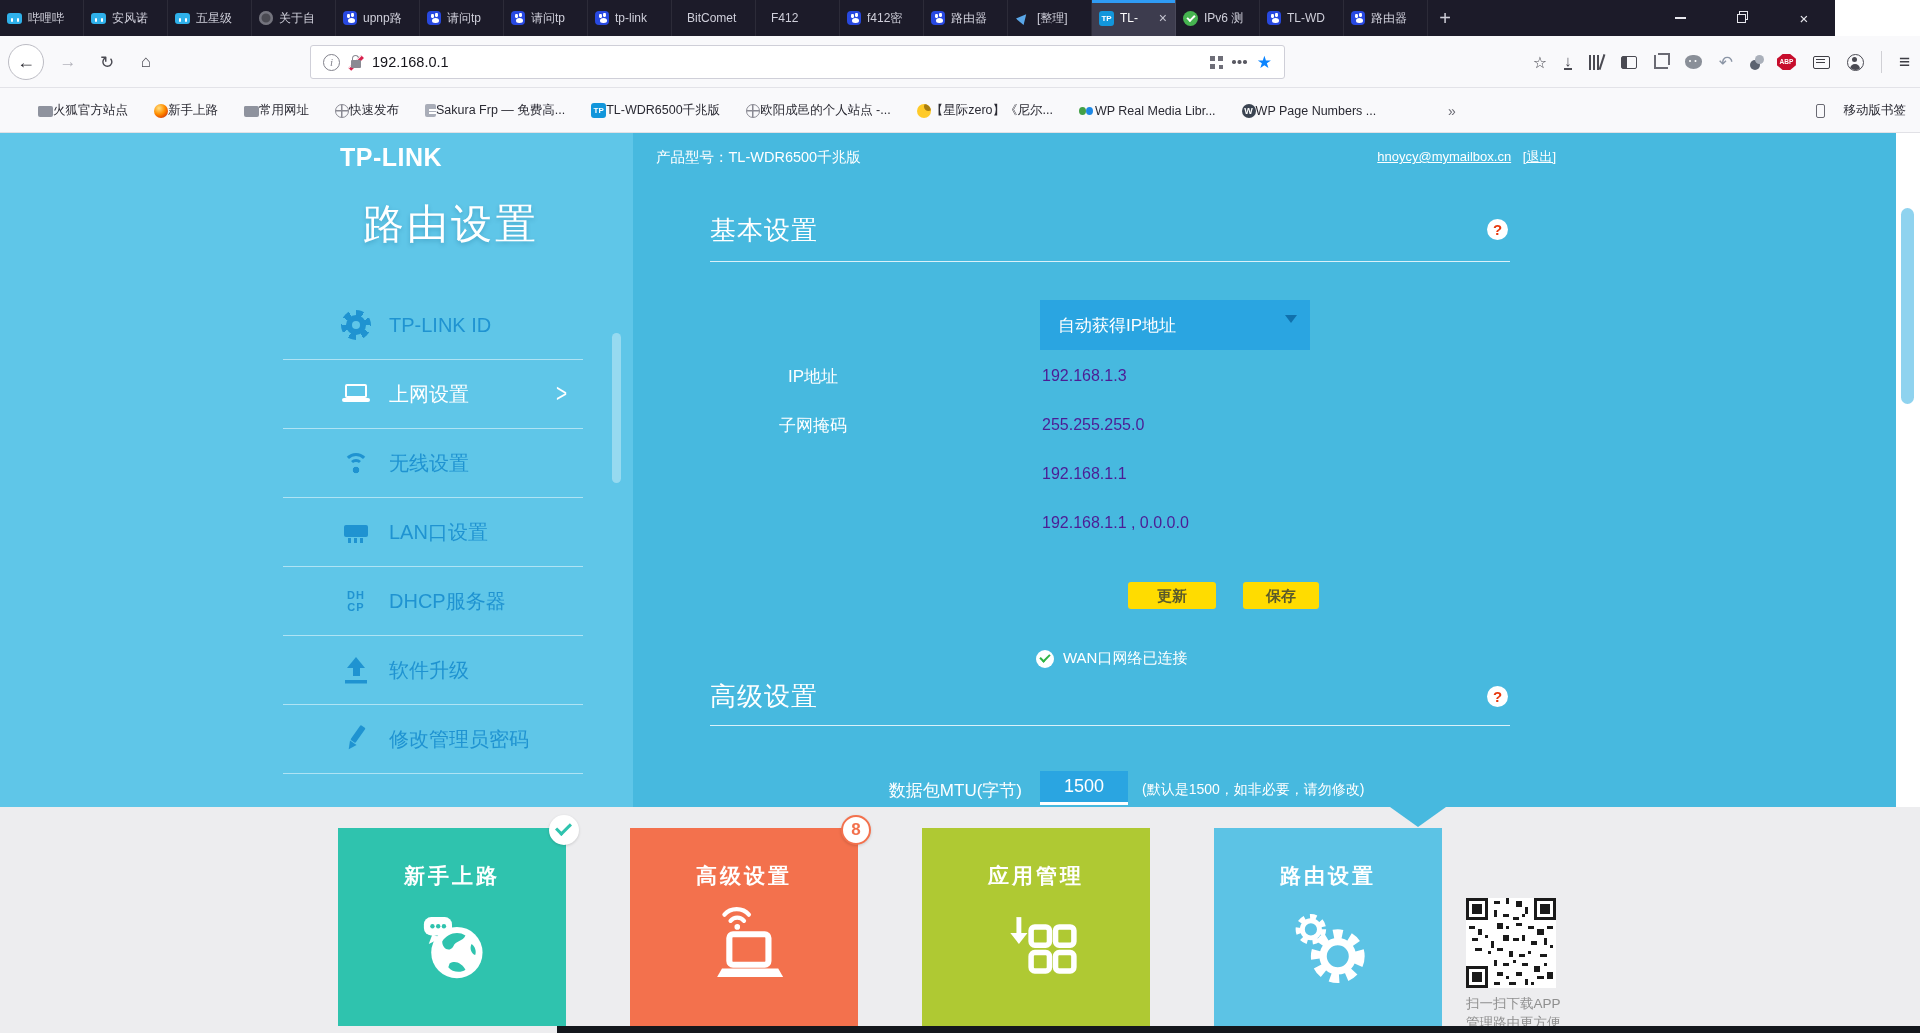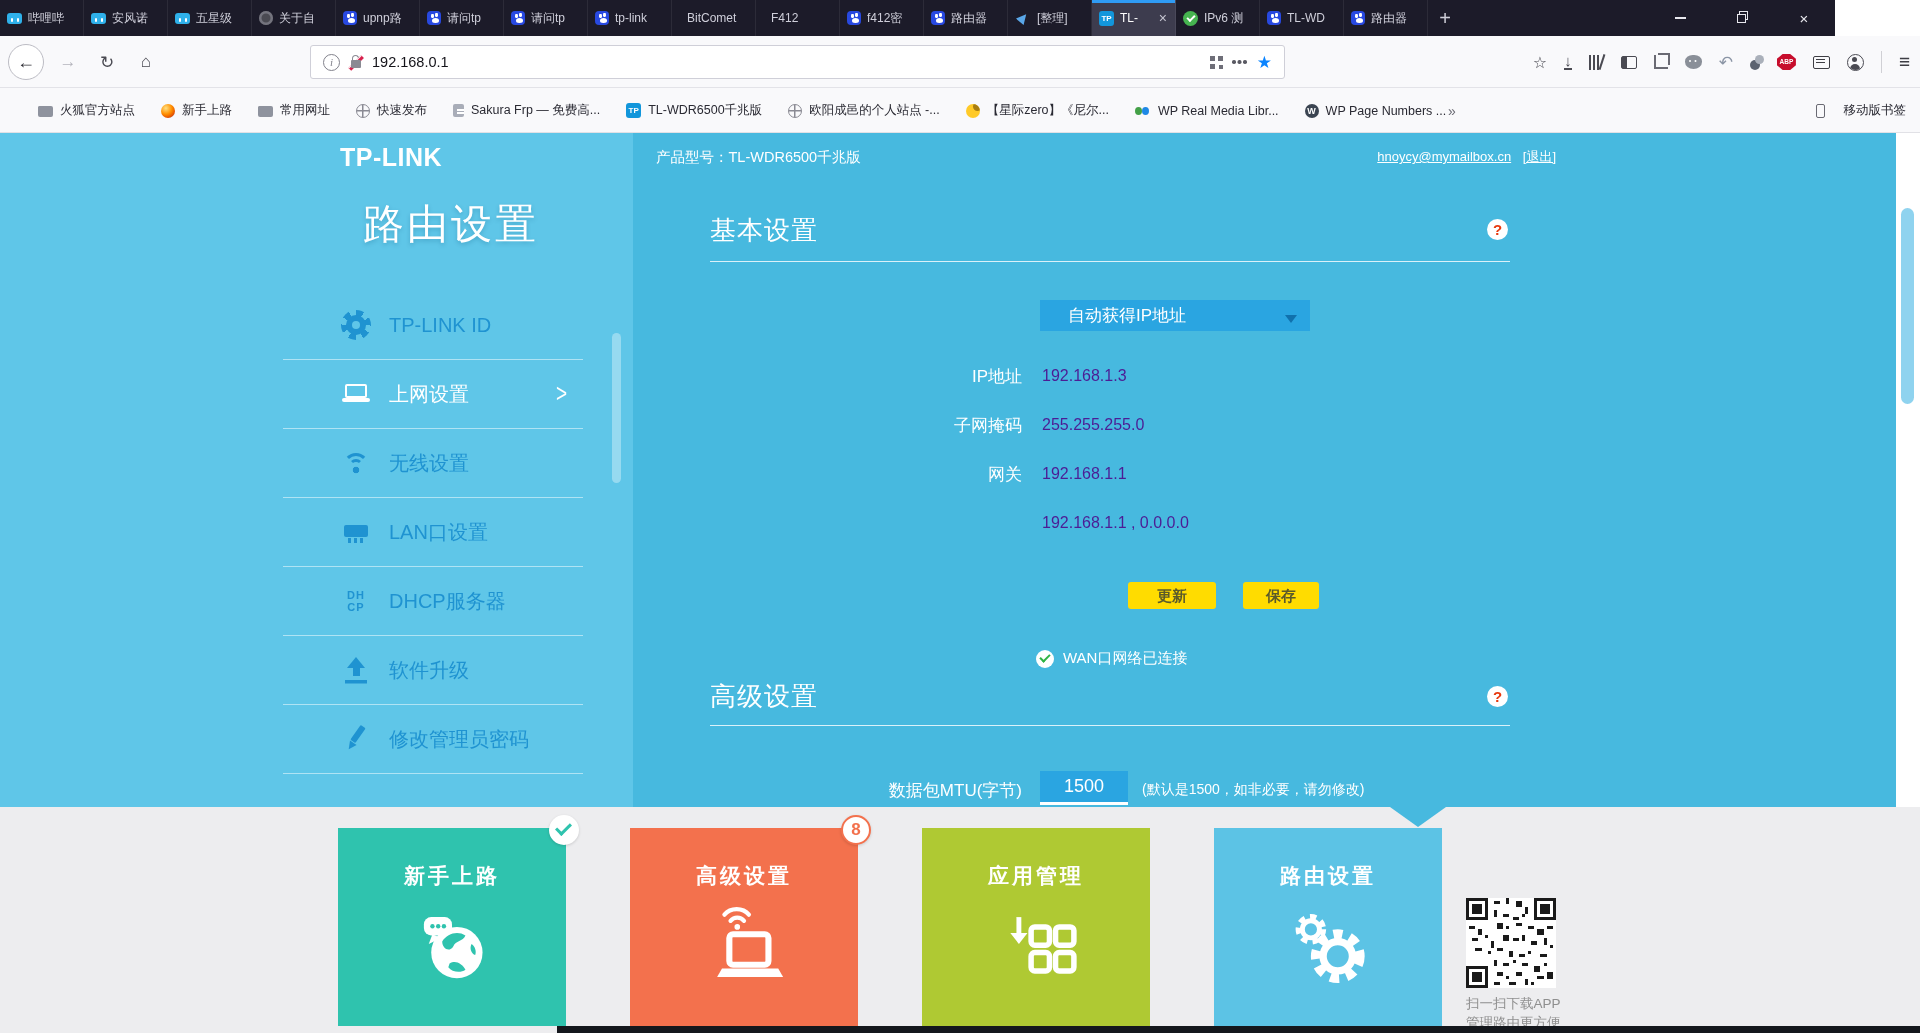--- a/index.html
+++ b/index.html
@@ -86,21 +86,21 @@
   .cardic{width:17px;height:13px;border:1.5px solid #3e3e44;border-radius:2px;box-sizing:border-box;position:relative}
   .cardic::after{content:"";position:absolute;left:2px;top:2px;width:9px;height:1.5px;background:#3e3e44;box-shadow:0 3px 0 #3e3e44}
   .person{width:17px;height:17px;border-radius:50%;border:1.5px solid #4a4a52;position:relative;box-sizing:border-box;overflow:hidden}
   .person::before{content:"";position:absolute;left:4.5px;top:2.5px;width:5px;height:5px;border-radius:50%;background:#4a4a52}
   .person::after{content:"";position:absolute;left:2px;top:9px;width:10px;height:7px;border-radius:5px 5px 0 0;background:#4a4a52}
   .vr{width:1px;height:22px;background:#d0d0d5}
   .burger{font-size:19px;color:#3e3e44}
   
   .bmbar{position:absolute;top:88px;left:0;width:1920px;height:45px;background:#f9f9fb;border-bottom:1px solid #e1e1e6;box-sizing:border-box}
   .bm-list{position:absolute;left:38px;top:0;height:45px;display:flex;align-items:center;gap:26px}
-  .bm{display:flex;align-items:center;gap:7px;font-size:12.5px;color:#2a2a33;white-space:nowrap}
+  .bm{display:flex;align-items:center;gap:0;font-size:12.5px;color:#2a2a33;white-space:nowrap}
   .bm-overflow{position:absolute;left:1448px;top:0;height:45px;display:flex;align-items:center;font-size:14px;color:#6a6a73}
   .bm-mobile{position:absolute;right:14px;top:0;height:45px;display:flex;align-items:center;gap:19px;font-size:12.5px;color:#2a2a33}
   .phoneic{width:9px;height:14px;border:1.5px solid #6a6a73;border-radius:2px;box-sizing:border-box}
   
   .page{position:absolute;top:133px;left:0;width:1920px;height:900px;background:#5fc6e8;overflow:hidden}
   .main-bg{position:absolute;left:633px;top:0;width:1263px;height:900px;background:#47b9df}
   .logo{position:absolute;left:340px;top:10px;color:#fff;font-size:25px;font-weight:bold;letter-spacing:.5px}
   .model{position:absolute;left:656px;top:15px;color:#fff;font-size:14.5px}
   .account{position:absolute;right:364px;top:15px;color:#fff;font-size:13px}
   .account .email{text-decoration:underline}
@@ -130,25 +130,25 @@
   .mi-up{background:linear-gradient(currentColor,currentColor) 4px 25px/22px 3.5px no-repeat}
   .mi-up::before{content:"";position:absolute;left:6px;top:2px;border-left:9px solid transparent;border-right:9px solid transparent;border-bottom:11px solid currentColor}
   .mi-up::after{content:"";position:absolute;left:11.5px;top:12px;width:7px;height:9px;background:currentColor}
   .mi-pencil::before{content:"";position:absolute;left:14px;top:1px;width:6px;height:18px;background:currentColor;border-radius:1px;transform:rotate(35deg)}
   .mi-pencil::after{content:"";position:absolute;left:6px;top:18px;border-left:4px solid transparent;border-right:4px solid transparent;border-top:8px solid currentColor;transform:rotate(35deg)}
   
   .sec-title{position:absolute;left:710px;color:#fff;font-size:26px;letter-spacing:1px}
   .rule{position:absolute;left:710px;width:800px;border-bottom:1px solid rgba(255,255,255,.8)}
   .help{position:absolute;left:1487px;width:21px;height:21px;border-radius:50%;background:#fff;color:#e8380d;font-weight:bold;font-size:15px;text-align:center;line-height:21px}
   .flabel-abs{position:absolute;left:660px;width:362px;text-align:right;font-size:17px;color:#fff}
-  .select{position:absolute;left:1040px;top:167px;width:270px;height:31px;background:#2aa5e1;color:#fff;font-size:17px;display:flex;align-items:center;padding-left:28px;box-sizing:border-box}
+  .select{position:absolute;left:1040px;top:167px;width:270px;height:50px;background:#2aa5e1;color:#fff;font-size:17px;display:flex;align-items:center;padding-left:18px;box-sizing:border-box}
   .select-arrow{position:absolute;right:13px;top:15px;width:0;height:0;border-left:6.5px solid transparent;border-right:6.5px solid transparent;border-top:8.5px solid #1071ad}
   .form-rows{position:absolute;left:0;top:218px;width:1896px}
   .frow{height:49px;position:relative}
-  .frow .flabel{position:absolute;left:660px;top:50%;transform:translateY(-50%);width:362px;text-align:right;font-size:17px;color:#fff}
+  .frow .flabel{position:absolute;left:632px;top:50%;transform:translateY(-50%);width:362px;text-align:center;font-size:17px;color:#fff}
   .frow .fvalue{position:absolute;left:1042px;top:50%;transform:translateY(-50%);font-size:16px;color:#4c1d95}
   .btn{position:absolute;top:449px;height:27px;background:#ffdc00;border-radius:3px;color:#5b5b2a;font-size:15px;font-weight:bold;text-align:center;line-height:27px}
   .btn-update{left:1128px;width:88px}
   .btn-save{left:1243px;width:76px}
   .status{position:absolute;left:1036px;top:516px;display:flex;align-items:center;gap:9px;color:#fff;font-size:15px}
   .okc{width:18px;height:18px;border-radius:50%;background:#fff;position:relative;flex:none}
   .okc::after{content:"";position:absolute;left:4px;top:4.5px;width:8px;height:4px;border-left:2.5px solid #2fb344;border-bottom:2.5px solid #2fb344;transform:rotate(-45deg)}
   .mtu-input{position:absolute;left:1040px;top:638px;width:88px;height:31px;background:#2aa5e1;border-bottom:3px solid #fff;color:#fff;font-size:18px;text-align:center;line-height:31px}
   .mtu-note{position:absolute;left:1142px;top:648px;font-size:14px;color:#fff}
   .scroll-track{position:absolute;left:1896px;top:0;width:24px;height:674px;background:#fff}
@@ -420,21 +420,20 @@
   <div class="form-rows">
       <div class="frow">
     <span class="flabel">IP地址</span>
     <span class="fvalue">192.168.1.3</span>
   </div>
       <div class="frow">
     <span class="flabel">子网掩码</span>
     <span class="fvalue">255.255.255.0</span>
   </div>
       <div class="frow">
-    <span class="flabel">网关</span>
     <span class="fvalue">192.168.1.1</span>
   </div>
       <div class="frow">
     <span class="fvalue">192.168.1.1 , 0.0.0.0</span>
   </div>
     </div>
 
   <div class="btn btn-update">更新</div>
   <div class="btn btn-save">保存</div>
 

